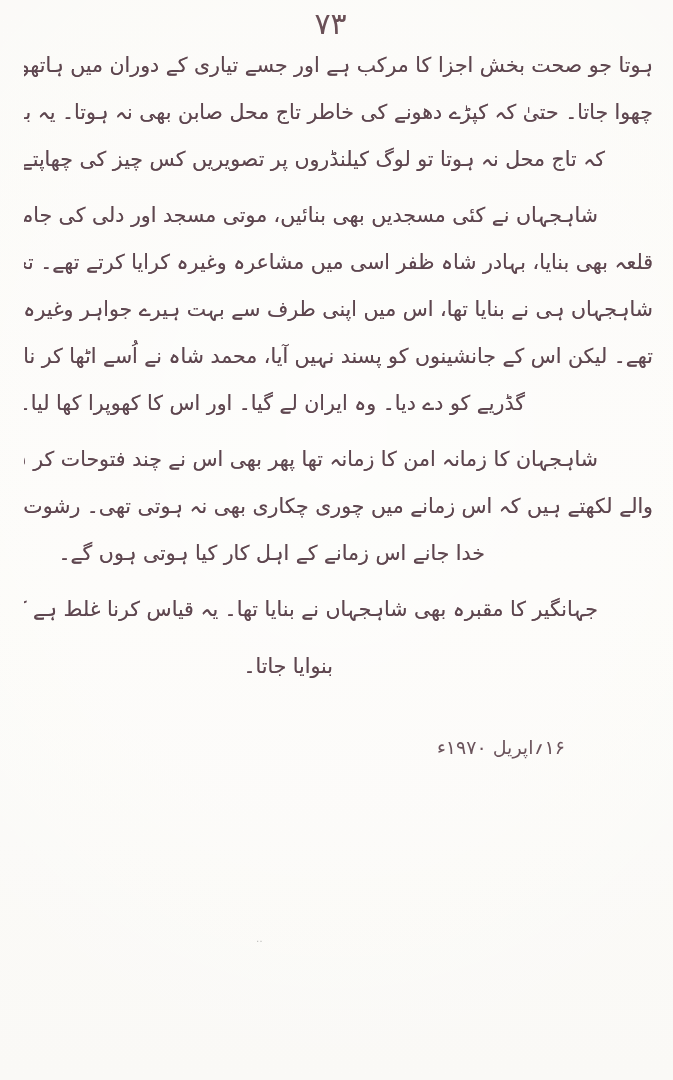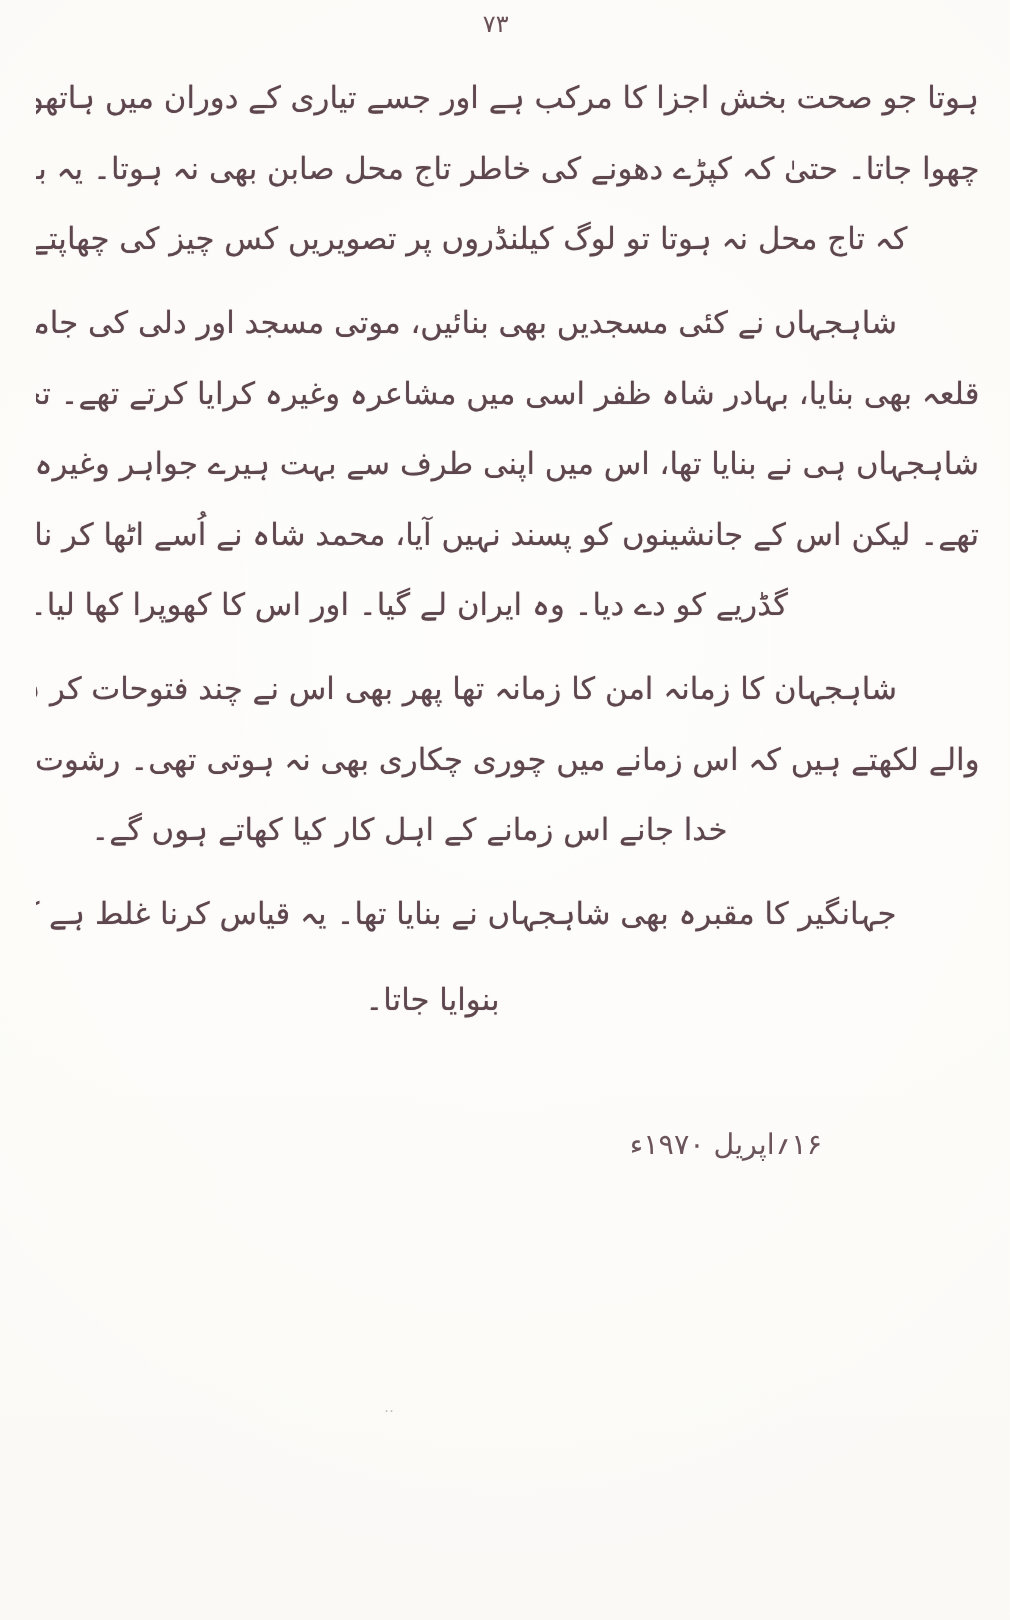--- a/index.html
+++ b/index.html
@@ -20,21 +20,21 @@
     background:
       radial-gradient(ellipse 120% 90% at 50% 40%, rgba(255,255,255,0.55), rgba(0,0,0,0) 70%),
       linear-gradient(180deg, #fbfaf7 0%, #fcfbf8 55%, #faf9f6 100%);
   }
   .page-number {
     position: absolute;
     top: 6px;
     left: 0;
     right: 12px;
     text-align: center;
-    font-size: 16px;
+    font-size: 30px;
     color: #6a5057;
     letter-spacing: 2px;
   }
   .text-block {
     position: absolute;
     top: 42px;
     right: 20px;
     left: 24px;
     direction: rtl;
     color: #5e464f;
@@ -58,26 +58,25 @@
     text-align-last: right;
     white-space: nowrap;
   }
   .line.end-p1 { padding-right: 48px; }
   .line.end-p2 { padding-right: 128px; }
   .line.end-p3 { padding-right: 168px; }
   .line.end-p4 { padding-right: 320px; margin-top: 10px; }
   .date-line {
     position: absolute;
     top: 736px;
-    right: 125px;
+    right: 108px;
     direction: rtl;
     color: #6b545c;
     font-size: 19px;
     letter-spacing: 1px;
-    margin-top: 15px;
   }
   .stray-mark {
     position: absolute;
     top: 933px;
     left: 256px;
     color: #9a9a98;
     font-size: 10px;
     opacity: 0.65;
     letter-spacing: 2px;
   }
@@ -101,21 +100,21 @@
       <div class="line first">شاہجہاں نے کئی مسجدیں بھی بنائیں، موتی مسجد اور دلی کی جامع مسجد وغیرہ۔ لال</div>
       <div class="line">قلعہ بھی بنایا، بہادر شاہ ظفر اسی میں مشاعرہ وغیرہ کرایا کرتے تھے۔ تخت طاؤس بھی</div>
       <div class="line">شاہجہاں ہی نے بنایا تھا، اس میں اپنی طرف سے بہت ہیرے جواہر وغیرہ جڑے</div>
       <div class="line">تھے۔ لیکن اس کے جانشینوں کو پسند نہیں آیا، محمد شاہ نے اُسے اٹھا کر نادر شاہ</div>
       <div class="line end end-p2">گڈریے کو دے دیا۔ وہ ایران لے گیا۔ اور اس کا کھوپرا کھا لیا۔</div>
     </div>
 
     <div class="para">
       <div class="line first">شاہجہان کا زمانہ امن کا زمانہ تھا پھر بھی اس نے چند فتوحات کر ہی ڈالیں۔ تاریخوں</div>
       <div class="line">والے لکھتے ہیں کہ اس زمانے میں چوری چکاری بھی نہ ہوتی تھی۔ رشوت خوری بھی نہ تھی</div>
-      <div class="line end end-p3">خدا جانے اس زمانے کے اہل کار کیا کھاتے ہوں گے۔</div>
+      <div class="line end end-p3">خدا جانے اس زمانے کے اہل کار کیا ہوتی ہوں گے۔</div>
     </div>
 
     <div class="para">
       <div class="line first">جہانگیر کا مقبرہ بھی شاہجہاں نے بنایا تھا۔ یہ قیاس کرنا غلط ہے کہ شیر افگن نے</div>
       <div class="line end end-p4">بنوایا جاتا۔</div>
     </div>
 
   </div>
 
   <div class="date-line">۱۶؍اپریل ۱۹۷۰ء</div>

